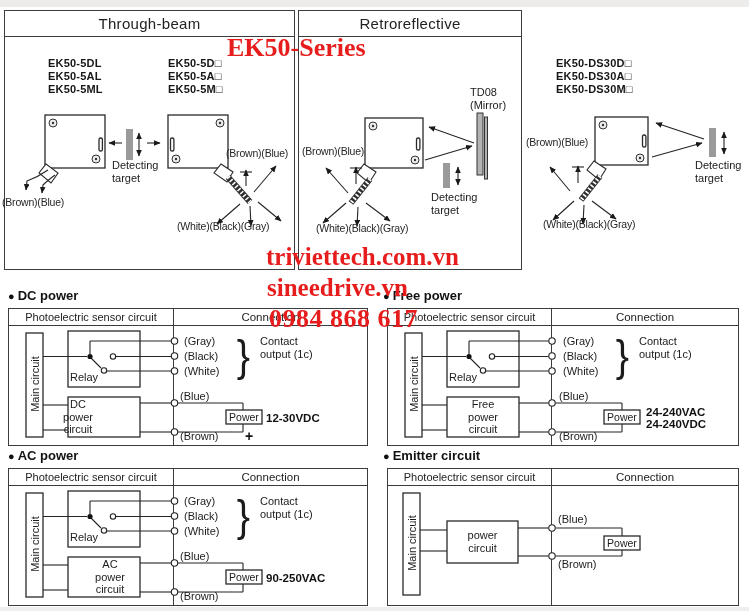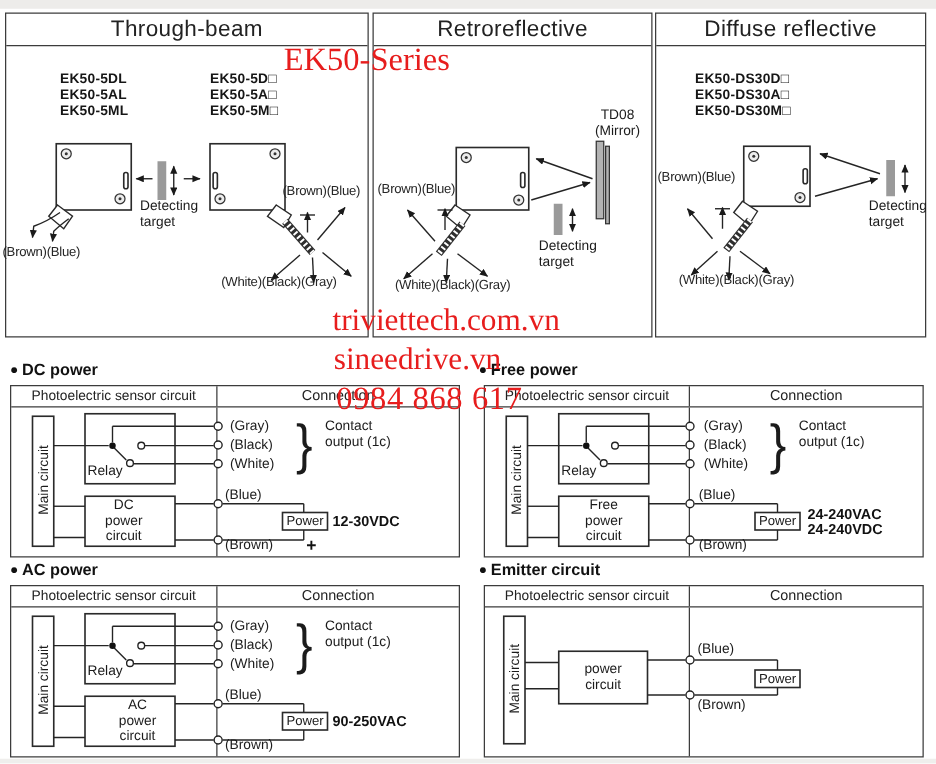--- a/index.html
+++ b/index.html
@@ -4,42 +4,42 @@
 <style>
   html,body { margin:0; padding:0; background:#fff; }
   #app {
     position:relative; width:749px; height:611px; background:#ffffff;
     font-family:"Liberation Sans","DejaVu Sans",sans-serif; color:#1b1b1b;
     overflow:hidden;
   }
   .strip { position:absolute; left:0; width:749px; }
   .panel { position:absolute; border:1.6px solid #3c3c3c; background:#fff; box-sizing:border-box; }
   .phead { height:25px; border-bottom:1.6px solid #3c3c3c; text-align:center; line-height:25px;
-           font-size:18px; letter-spacing:.3px; color:#222; }
+           font-size:15px; letter-spacing:.3px; color:#222; }
   .t  { position:absolute; font-size:11px; line-height:13px; color:#1b1b1b; white-space:pre-line; }
   .wire { font-size:10.5px; color:#262626; letter-spacing:-0.2px; }
   .models div { font-size:11px; font-weight:600; line-height:12.8px; letter-spacing:.2px; color:#161616; }
   .models { position:absolute; }
   .sect { position:absolute; font-size:13px; font-weight:700; color:#111; display:flex; align-items:center; }
   .sect .bl { font-size:11px; margin-right:3px; }
   .ctable { position:absolute; border:1.6px solid #3c3c3c; background:#fff; box-sizing:border-box; }
   .crow { display:flex; height:16px; border-bottom:1.3px solid #3c3c3c; }
   .ccell1 { border-right:1.3px solid #3c3c3c; text-align:center; font-size:11px; line-height:16px; color:#222; }
   .ccell2 { flex:1; text-align:center; font-size:11.5px; line-height:16px; color:#222; }
   .cdiv { position:absolute; top:17px; bottom:0; width:1.3px; background:#3c3c3c; }
   .vt { position:absolute; width:100px; text-align:center; font-size:11px; color:#1b1b1b;
         transform:rotate(-90deg); }
   .brace { position:absolute; font-size:44px; font-weight:400; color:#1b1b1b;
            font-family:"Liberation Sans",sans-serif; transform:scaleX(.9); }
   .boxtxt { position:absolute; text-align:center; font-size:11px; line-height:12.5px;
             white-space:pre-line; color:#1b1b1b; }
   .pwr { position:absolute; text-align:center; font-size:10.5px; line-height:14px; color:#1b1b1b; }
   .volt { position:absolute; font-size:11.5px; font-weight:600; color:#111; white-space:pre-line; line-height:12px; }
   .plus { position:absolute; font-size:14px; font-weight:700; color:#111; }
-  .wm { position:absolute; font-family:"Liberation Serif","DejaVu Serif",serif; font-weight:400;
+  .wm { position:absolute; font-family:"Liberation Serif","DejaVu Serif",serif; font-weight:700;
         color:#e71d1d; white-space:nowrap; }
   svg.art { position:absolute; left:0; top:0; }
   svg .ln    { stroke:#242424; stroke-width:1.1; fill:none; }
   svg .box   { stroke:#2a2a2a; stroke-width:1.3; fill:#fff; }
   svg .bar   { fill:#9a9a9a; stroke:none; }
   svg .mir   { fill:#b3b3b3; stroke:#333; stroke-width:1; }
   svg .cable { stroke:#2f2f2f; stroke-width:6; fill:none; }
   svg .hatch { stroke:#ffffff; stroke-width:4.2; fill:none; stroke-dasharray:1.6 2.4; }
   svg .screw { stroke:#333; stroke-width:1; fill:#ececec; }
   svg .term  { stroke:#222; stroke-width:1.1; fill:#fff; }
@@ -52,23 +52,20 @@
 <div id="app">
 
   <div class="strip" style="top:0;height:7px;background:#edecea"></div>
   <div class="strip" style="top:607px;height:4px;background:#efeeec"></div>
 
   <div class="panel" style="left:4px;top:10px;width:291px;height:260px">
     <div class="phead">Through-beam</div>
   </div>
   <div class="panel" style="left:298px;top:10px;width:224px;height:260px">
     <div class="phead">Retroreflective</div>
-  </div>
-  <div class="panel" style="left:524px;top:10px;width:217px;height:260px">
-    <div class="phead">Diffuse reflective</div>
   </div>
 
   <div class="sect" style="left:8px;top:288px">
     <span class="bl">●</span>
     <span>DC power</span>
   </div>
   <div class="ctable" style="left:8px;top:308px;width:360px;height:138px">
     <div class="crow">
       <div class="ccell1" style="width:164px">Photoelectric sensor circuit</div>
       <div class="ccell2">Connection</div>
@@ -311,40 +308,40 @@
     <div>EK50-5D□</div>
     <div>EK50-5A□</div>
     <div>EK50-5M□</div>
   </div>
   <div class="t wire" style="left:2px;top:196px">(Brown)(Blue)</div>
   <div class="t wire" style="left:226px;top:147px">(Brown)(Blue)</div>
   <div class="t wire" style="left:177px;top:220px">(White)(Black)(Gray)</div>
   <div class="t" style="left:112px;top:159px">Detecting
 target</div>
 
-  <div class="t" style="left:470px;top:86px;width:48px;text-align:center">TD08
+  <div class="t" style="left:470px;top:86px;width:48px;">TD08
 (Mirror)</div>
   <div class="t wire" style="left:302px;top:145px">(Brown)(Blue)</div>
   <div class="t wire" style="left:316px;top:222px">(White)(Black)(Gray)</div>
   <div class="t" style="left:431px;top:191px">Detecting
 target</div>
 
   <div class="models" style="left:556px;top:57px">
     <div>EK50-DS30D□</div>
     <div>EK50-DS30A□</div>
     <div>EK50-DS30M□</div>
   </div>
   <div class="t wire" style="left:526px;top:136px">(Brown)(Blue)</div>
   <div class="t wire" style="left:543px;top:218px">(White)(Black)(Gray)</div>
   <div class="t" style="left:695px;top:159px">Detecting
 target</div>
 
   <div class="vt" style="left:-15.5px;top:378px">Main circuit</div>
   <div class="t" style="left:70px;top:371px">Relay</div>
-  <div class="boxtxt" style="left:73px;top:398px;width:52px">DC
+  <div class="boxtxt" style="left:52px;top:398px;width:52px">DC
 power
 circuit</div>
   <div class="t" style="left:184px;top:335px">(Gray)</div>
   <div class="t" style="left:184px;top:350px">(Black)</div>
   <div class="t" style="left:184px;top:365px">(White)</div>
   <div class="t" style="left:180px;top:390px">(Blue)</div>
   <div class="t" style="left:180px;top:430px">(Brown)</div>
   <div class="brace" style="left:236px;top:331px">}</div>
   <div class="t" style="left:260px;top:335px">Contact
 output (1c)</div>

